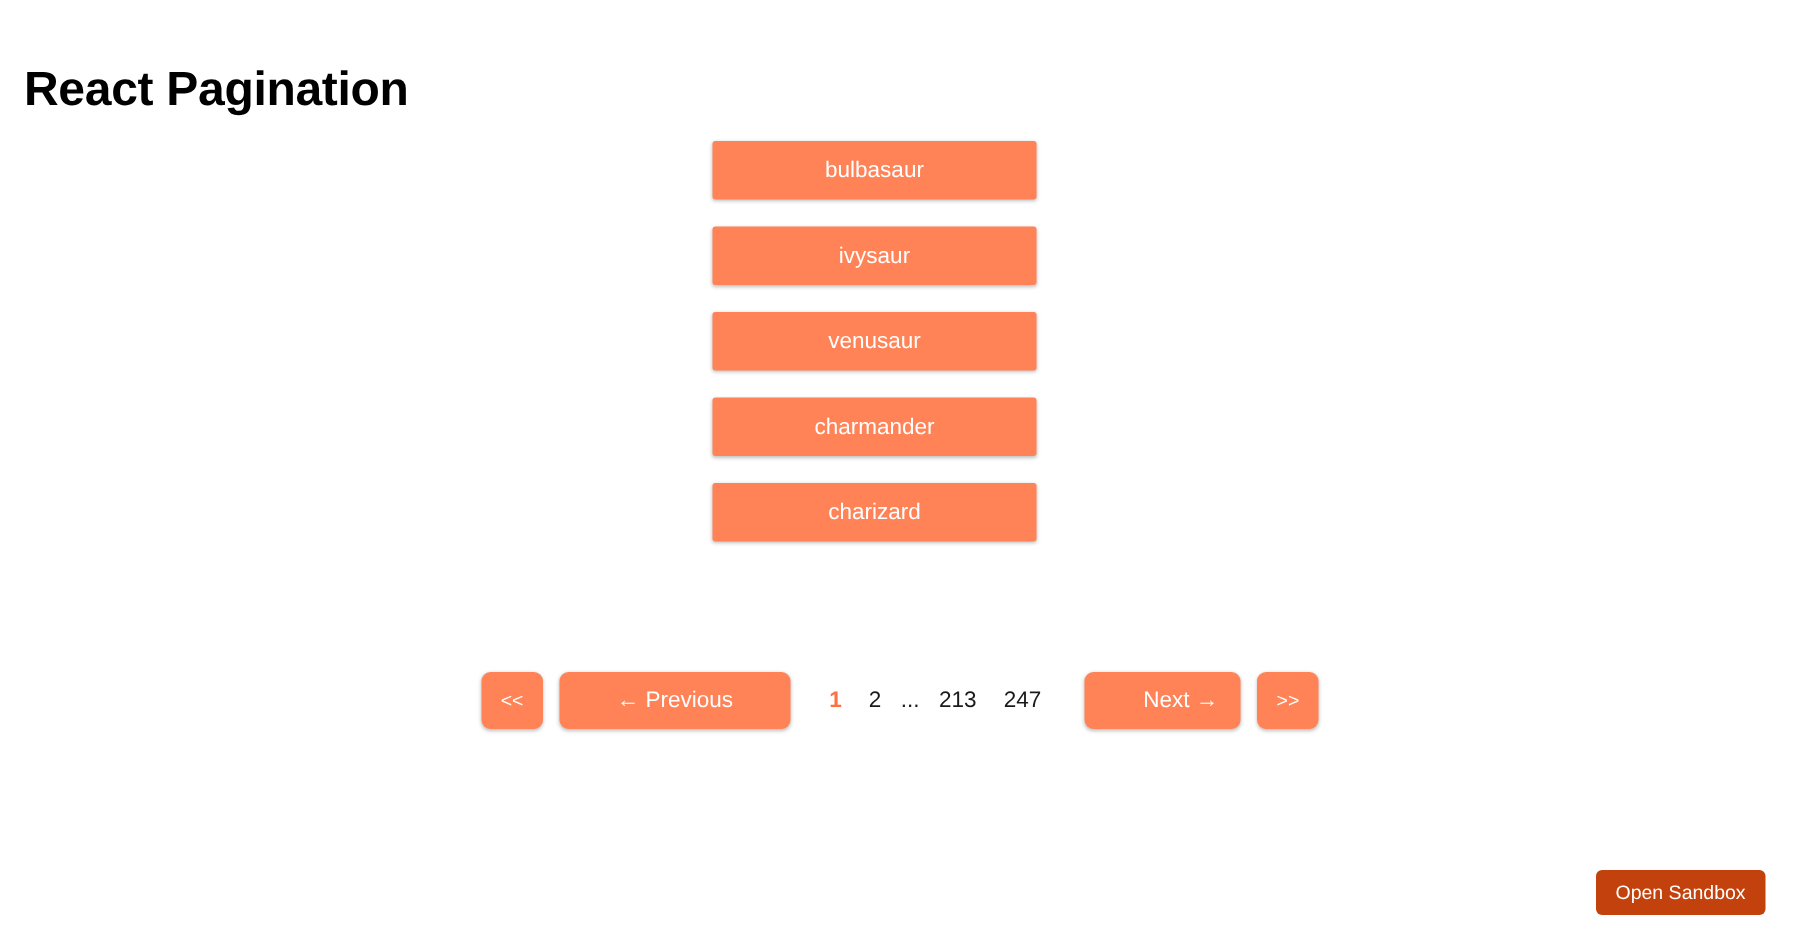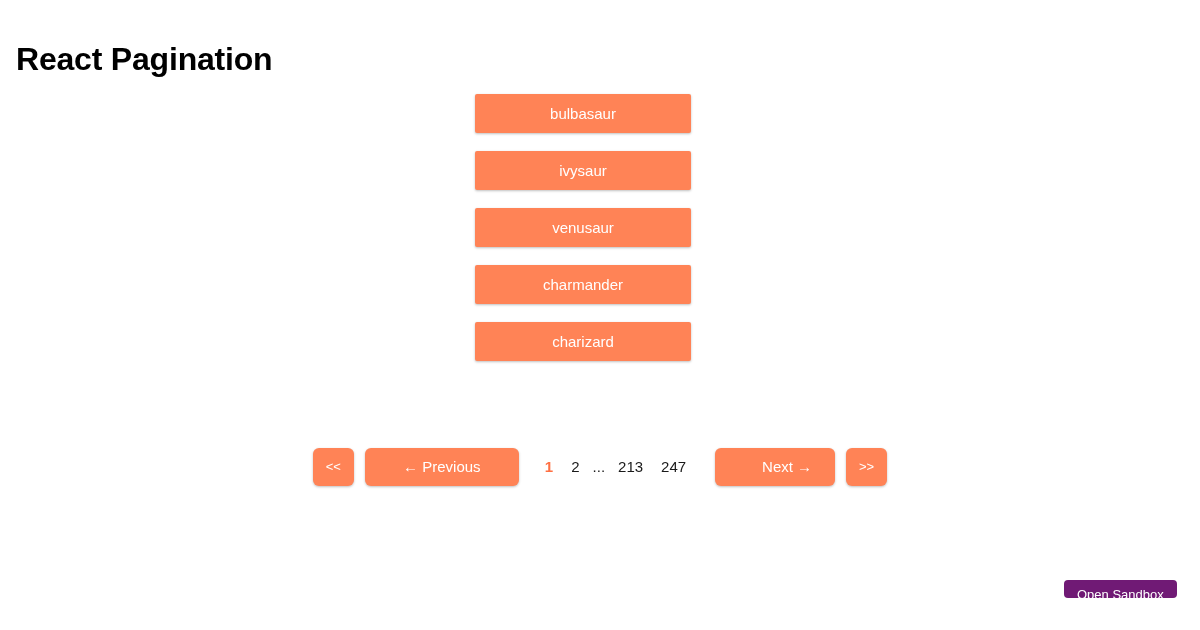--- a/index.html
+++ b/index.html
@@ -93,21 +93,21 @@
     justify-content: center;
   }
 
   .pg-btn.edge {
     width: 41px;
     padding: 0;
     font-size: 13px;
   }
 
   .pg-btn.prev { width: 154px; margin-left: 11px; }
-  .pg-btn.next { width: 120px; padding-left: 40px; }
+  .pg-btn.next { width: 104px; padding-left: 40px; }
   .pg-btn.last-edge { margin-left: 11px; }
 
   .page-numbers {
     display: flex;
     align-items: center;
     margin: 0 0 0 17px;
     padding: 0;
     list-style: none;
   }
 
@@ -123,23 +123,23 @@
   .page-num.active { color: #ff7043; font-weight: bold; }
   .page-num.ellipsis { cursor: default; color: #1a1a1a; padding: 0 4px; }
 
   .pg-gap-right { width: 20px; }
 
   
   .open-sandbox {
     position: absolute;
     left: 1064px;
     top: 580px;
-    height: 18px;
+    height: 30px;
     padding: 0 13px;
-    background: #701a75;
+    background: #c2410c;
     color: #ffffff;
     font-size: 13px;
     line-height: 30px;
     border: none;
     border-radius: 4px;
     font-family: "Liberation Sans", sans-serif;
     cursor: pointer;
     white-space: nowrap;
   }
 </style>

